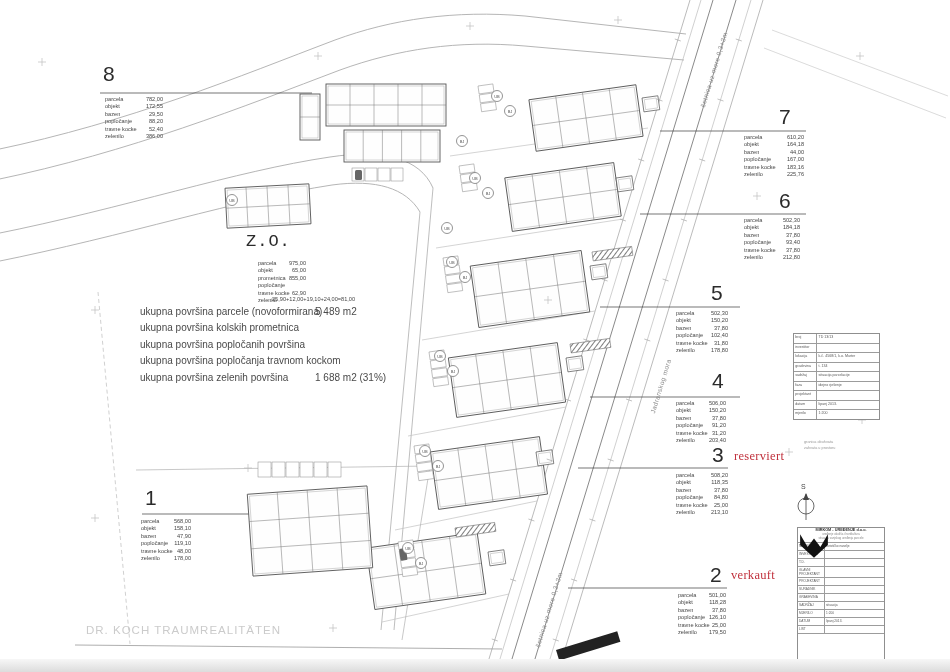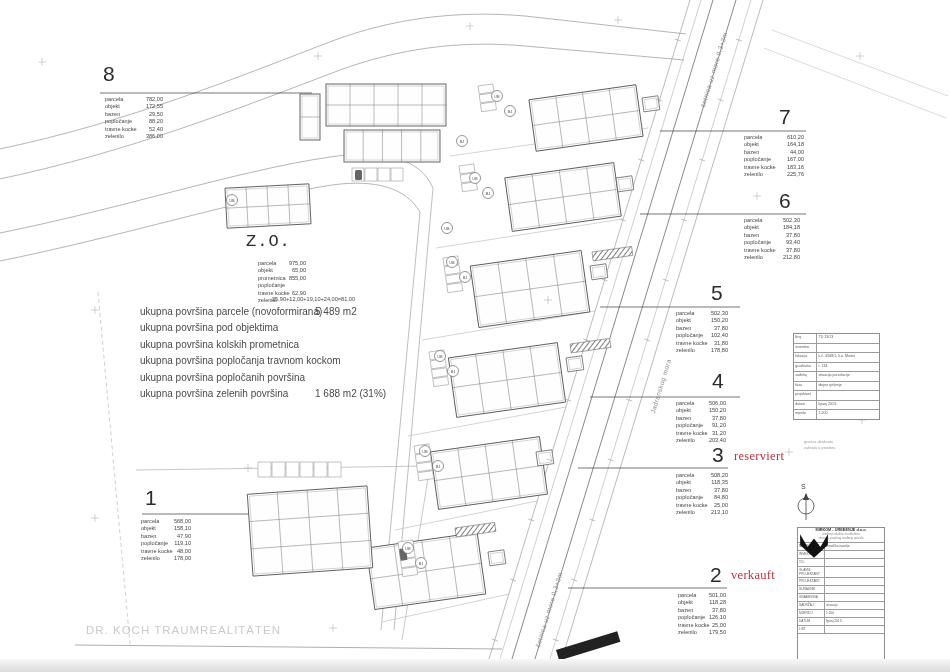--- a/index.html
+++ b/index.html
@@ -620,24 +620,23 @@
       </div>
       <div class="srow">
         <span class="sl">zelenilo</span>
         <span class="sv"></span>
       </div>
     </div>
   <div class="formula" style="left:272px;top:296px">25,90+12,00+19,10+24,00=81,00</div>
 
   <div class="sum">
       <div class="srow"><span class="sl">ukupna površina parcele (novoformirana)</span><span class="sv">5 489 m2</span></div>
-      <div class="srow"><span class="sl">ukupna površina pod objektima</span><span class="sv"></span></div>
       <div class="srow"><span class="sl">ukupna površina kolskih prometnica</span><span class="sv"></span></div>
+      <div class="srow"><span class="sl">ukupna površina popločanih površina</span><span class="sv"></span></div>
       <div class="srow"><span class="sl">ukupna površina popločanja travnom kockom</span><span class="sv"></span></div>
-      <div class="srow"><span class="sl">ukupna površina popločanih površina</span><span class="sv"></span></div>
       <div class="srow"><span class="sl">ukupna površina zelenih površina</span><span class="sv">1 688 m2  (31%)</span></div>
     </div>
 
   <div class="roadlabel" style="left:699px;top:106px">šetnica uz more 0,3+3m</div>
   <div class="roadlabel" style="left:649px;top:412px">Jadranskog mora</div>
   <div class="roadlabel" style="left:534px;top:646px">šetnica uz more 0,3+3m</div>
 
   <div class="tb" style="left:793px;top:333px;width:85px">
       <div class="srow">
         <span class="sl">broj</span>

